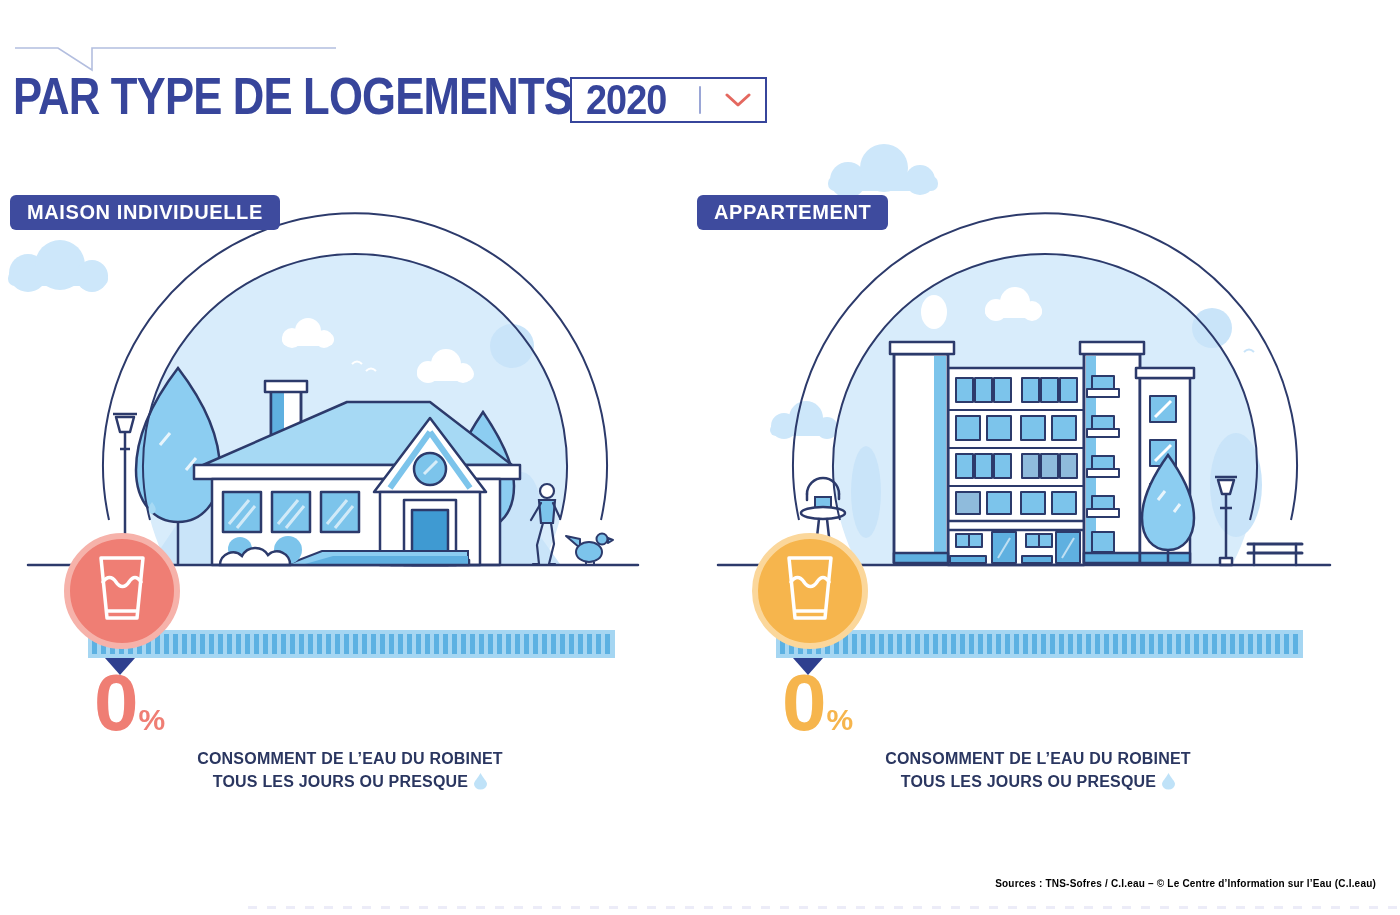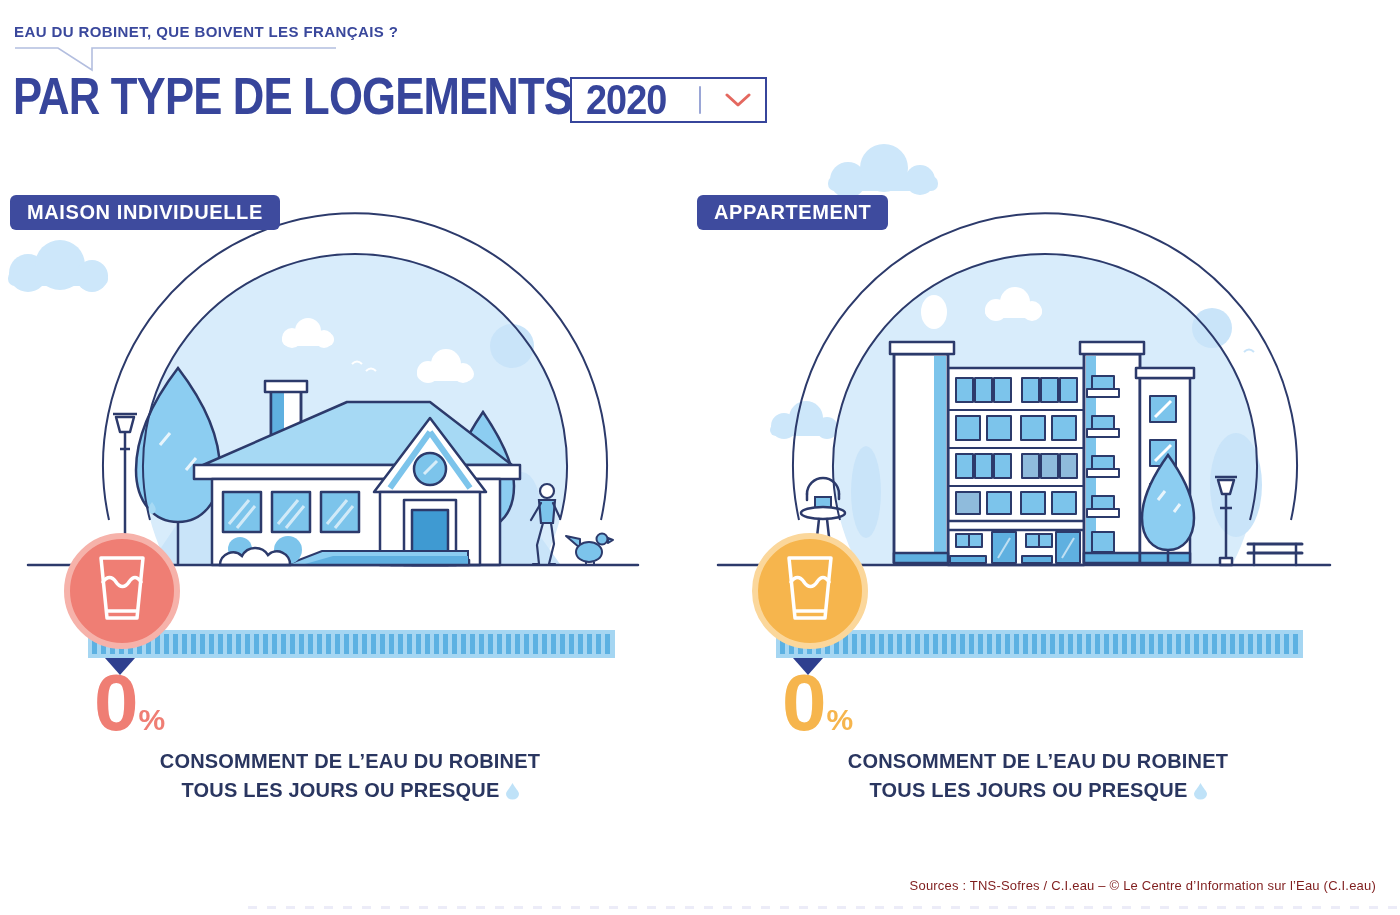--- a/index.html
+++ b/index.html
@@ -48,36 +48,35 @@
   .pointer-left{left:105px;}
   .pointer-right{left:793px;}
   
   .percent{position:absolute;top:670px;display:flex;align-items:flex-end;color:var(--accent);}
   .percent-left{left:94px;}
   .percent-right{left:782px;}
   .pct-num{font-size:80px;font-weight:bold;line-height:.82;letter-spacing:-2px;}
   .pct-sign{font-size:30px;font-weight:bold;line-height:1;margin-left:2px;margin-bottom:1px;}
   
   .caption{position:absolute;top:747px;width:550px;margin:0;text-align:center;
-       font-size:20px;font-weight:bold;color:#2a3660;letter-spacing:.2px;line-height:1.45;}
+       font-size:16px;font-weight:bold;color:#2a3660;letter-spacing:.2px;line-height:1.45;}
   .caption-left{left:75px;}
   .caption-right{left:763px;}
   .drop-icon{vertical-align:-3px;margin-left:6px;}
   
-  .sources{position:absolute;right:24px;top:878px;font-size:13px;font-weight:normal;
-       color:#7f1d1d;letter-spacing:.2px;}
+  .sources{position:absolute;right:24px;top:878px;font-size:10px;font-weight:bold;
+       color:#000000;letter-spacing:.2px;}
   .bottom-dashes{position:absolute;left:248px;right:0;top:906px;height:3px;
        background:repeating-linear-gradient(90deg,#ececf8 0 9px,transparent 9px 19px);}
 </style>
 </head>
 <body>
 
 <div class="canvas">
 
-  <div class="tagline">EAU DU ROBINET, QUE BOIVENT LES FRANÇAIS ?</div>
   <svg class="tagline-tail" width="324" height="28" viewBox="0 0 324 28">
     <path d="M1,3 H44 L78,25 V3 H322" fill="none" stroke="#b3bedf" stroke-width="1.6"></path>
   </svg>
   <h1 class="title">PAR TYPE DE LOGEMENTS</h1>
 
   <div class="year-select">
     <span class="year-value">2020</span>
     <span class="year-divider"></span>
     <svg width="26" height="16" viewBox="0 0 26 16">
       <polyline points="2,3 13,13 24,3" fill="none" stroke="#e4685f" stroke-width="3" stroke-linecap="round" stroke-linejoin="round"></polyline>

